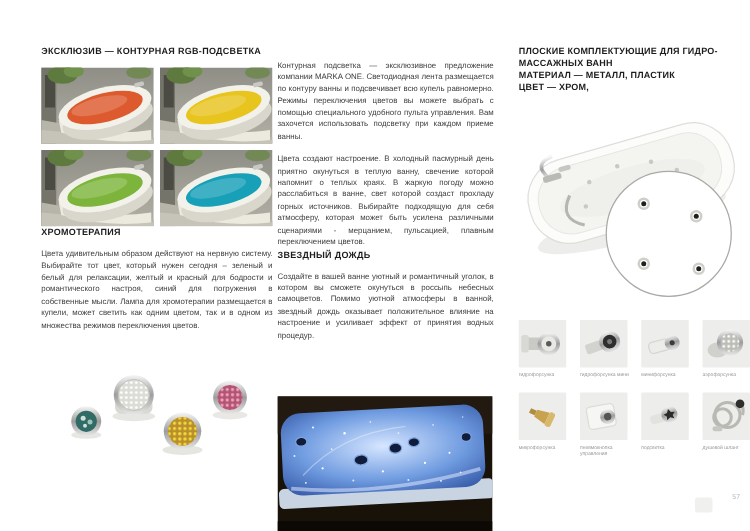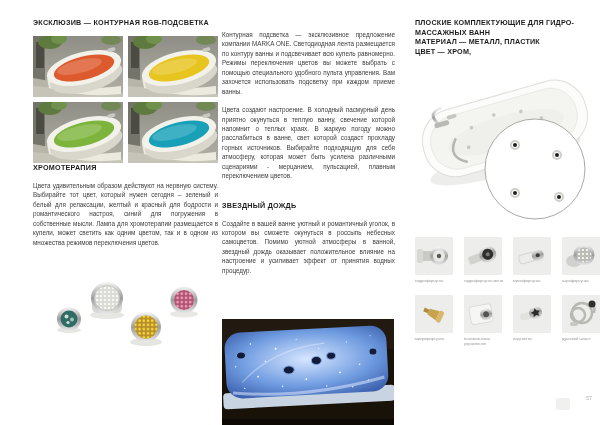--- a/index.html
+++ b/index.html
@@ -1,30 +1,30 @@
 <!DOCTYPE html>
 <html><head>
 <meta charset="utf-8">
 <style>
   html,body{margin:0;padding:0;background:#fff;}
   .page{position:relative;width:600px;height:425px;background:#fff;overflow:hidden;
         font-family:"Liberation Sans",sans-serif;color:#3c3c3c;}
-  .col{position:absolute;top:18px;}
+  .col{position:absolute;top:36px;}
   .col1{left:33px;width:185px;}
   .col2{left:222px;width:173px;}
   .col3{left:400px;width:190px;margin-left:15px;}
   .sec-title{font-size:7.2px;font-weight:bold;color:#1c1c1c;letter-spacing:.25px;margin:0 0 9px 0;}
   .body-text{font-size:6.3px;line-height:1.5;text-align:justify;margin:0;}
   .body-text + .body-text{margin-top:9px;}
   .tub-grid{display:grid;grid-template-columns:90px 90px;gap:5px;}
   .tub-grid svg{display:block;}
   .chromo-title{margin-top:0;}
   .lamps{margin-top:14px;}
   .col2 .lead{margin-top:12px;}
-  .star-title{margin-top:20px;}
+  .star-title{}
   .star-photo{margin-top:44px;display:block;}
   .c3-title{font-size:7.2px;font-weight:bold;color:#1c1c1c;letter-spacing:.2px;line-height:1.35;margin:0;}
   .parts-grid{display:grid;grid-template-columns:repeat(4,42px);column-gap:7px;row-gap:12px;margin-top:8px;}
   .part{width:42px;}
   .part-box{width:38px;height:38px;background:#ededeb;border-radius:1px;display:flex;align-items:center;justify-content:center;}
   .part-caption{font-size:4px;line-height:1.3;color:#999;margin-top:3px;}
   .page-num{position:absolute;right:8px;bottom:24px;font-size:5.5px;color:#b5b5b1;}
   .watermark{position:absolute;left:556px;top:398px;width:14px;height:12px;background:#f0f0ee;border-radius:2px;}
 </style>
 </head>

